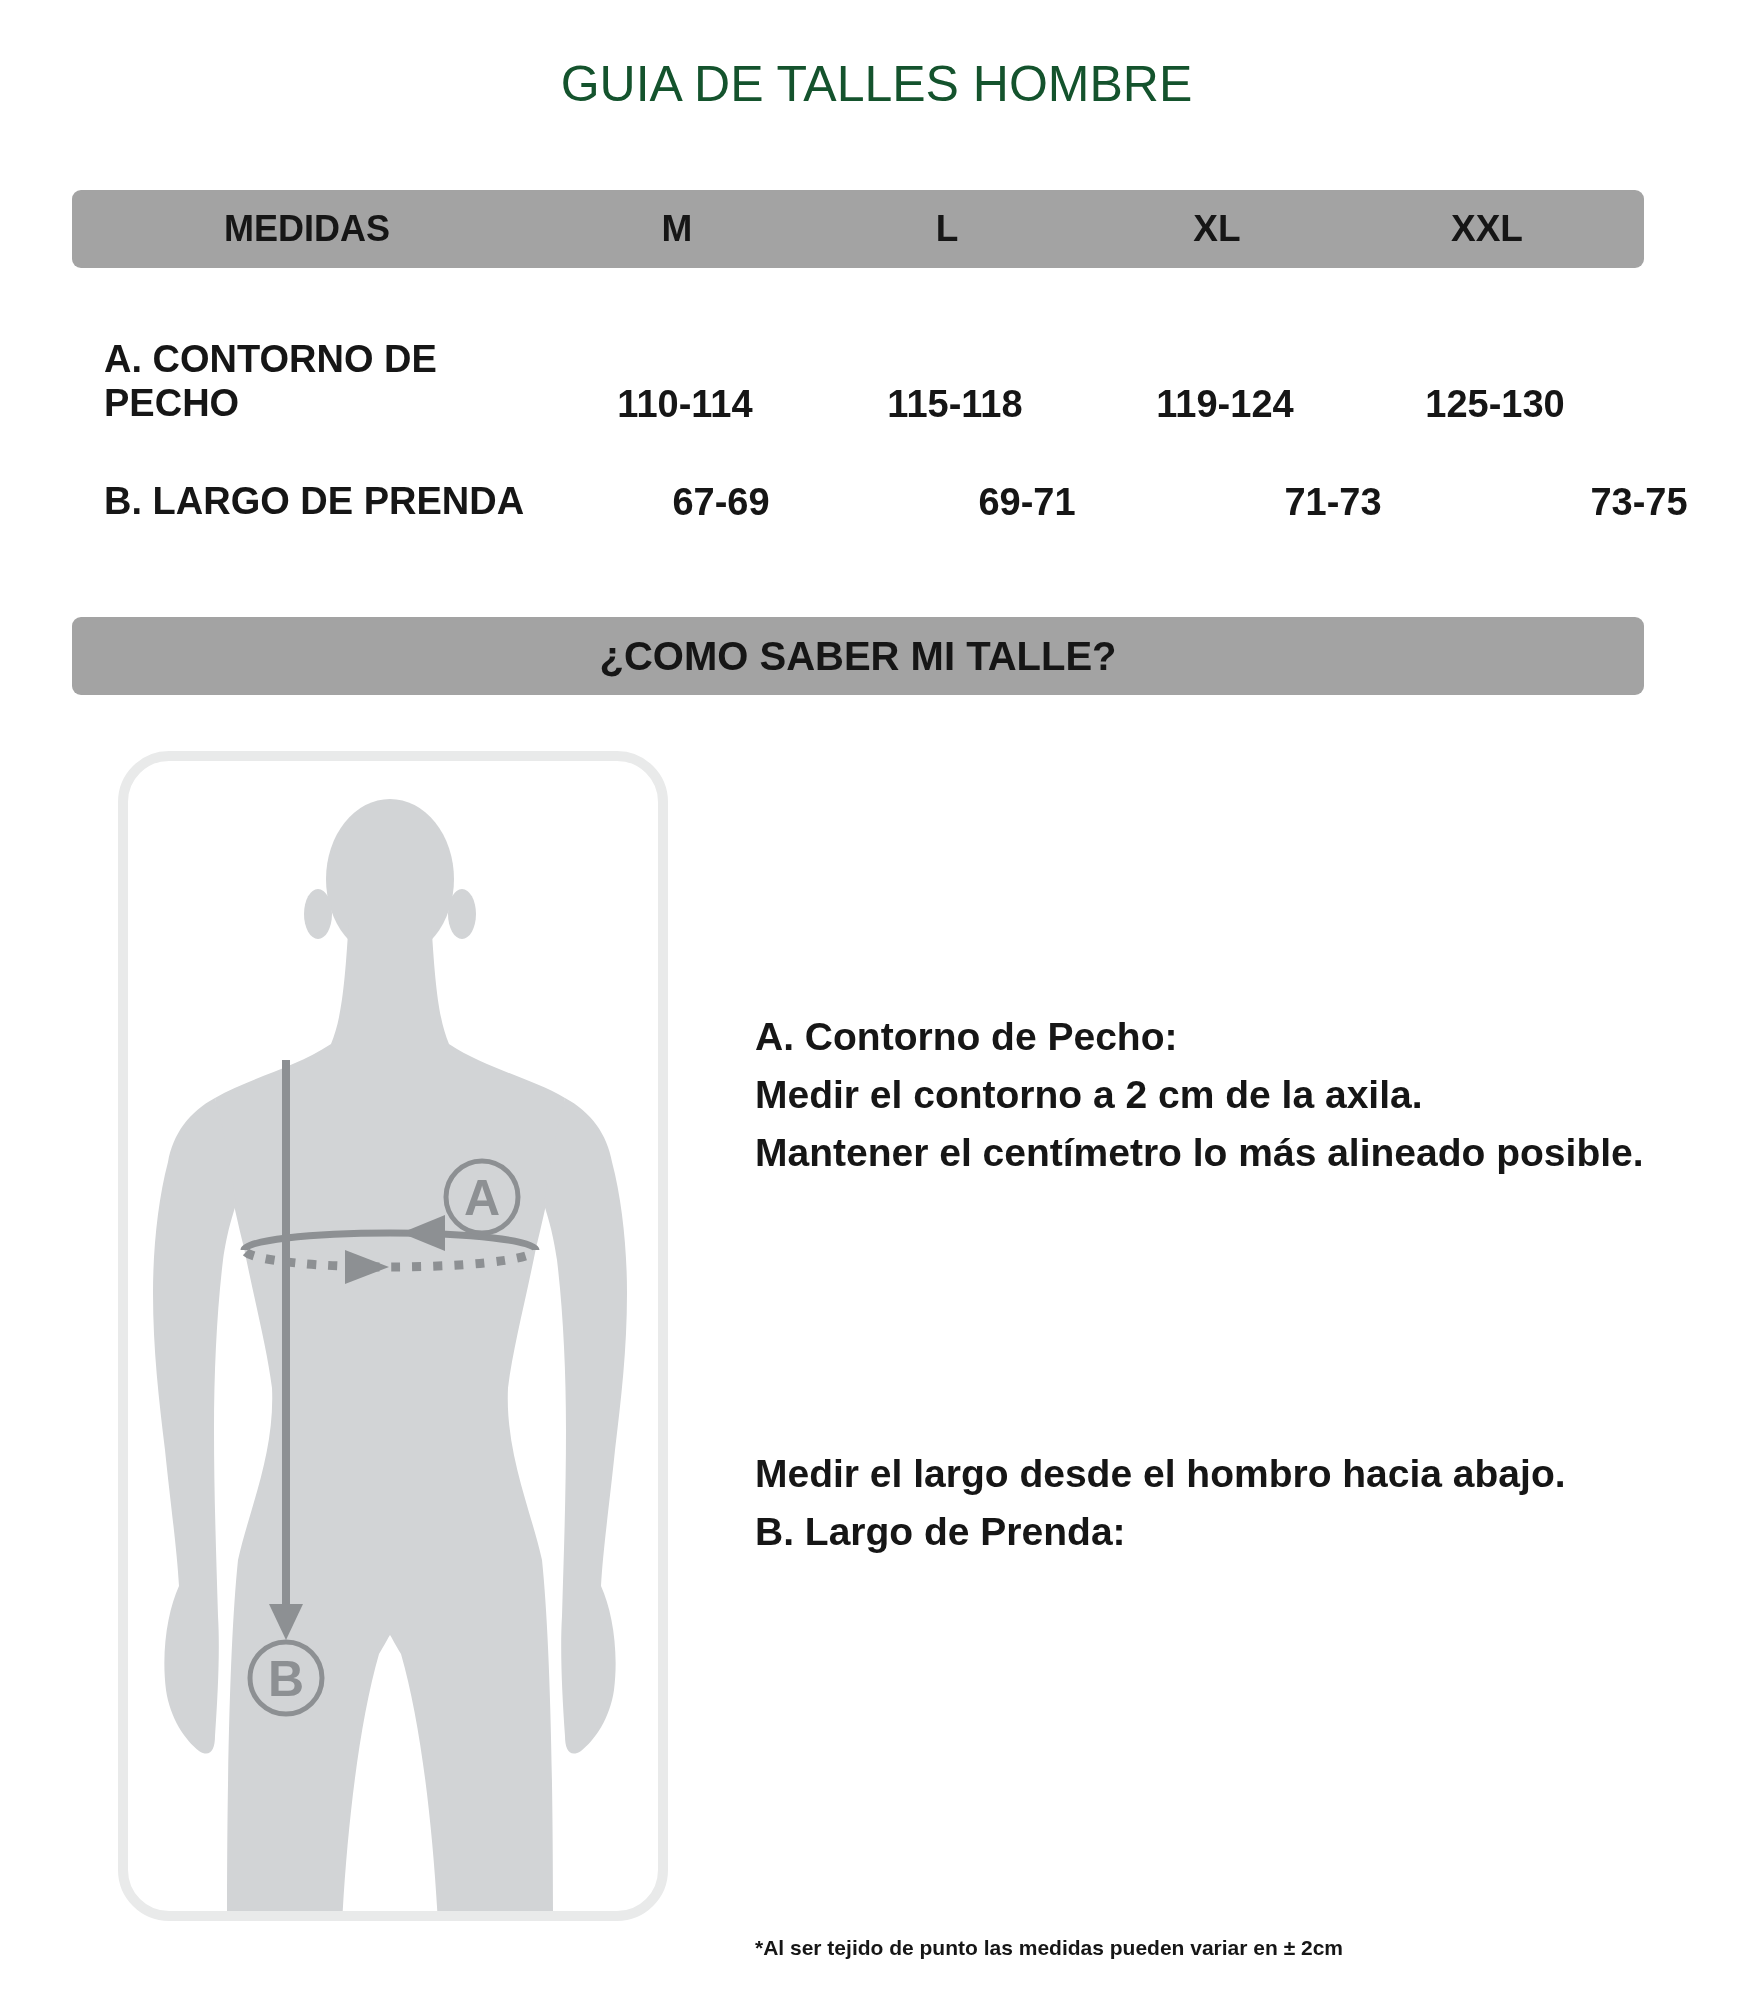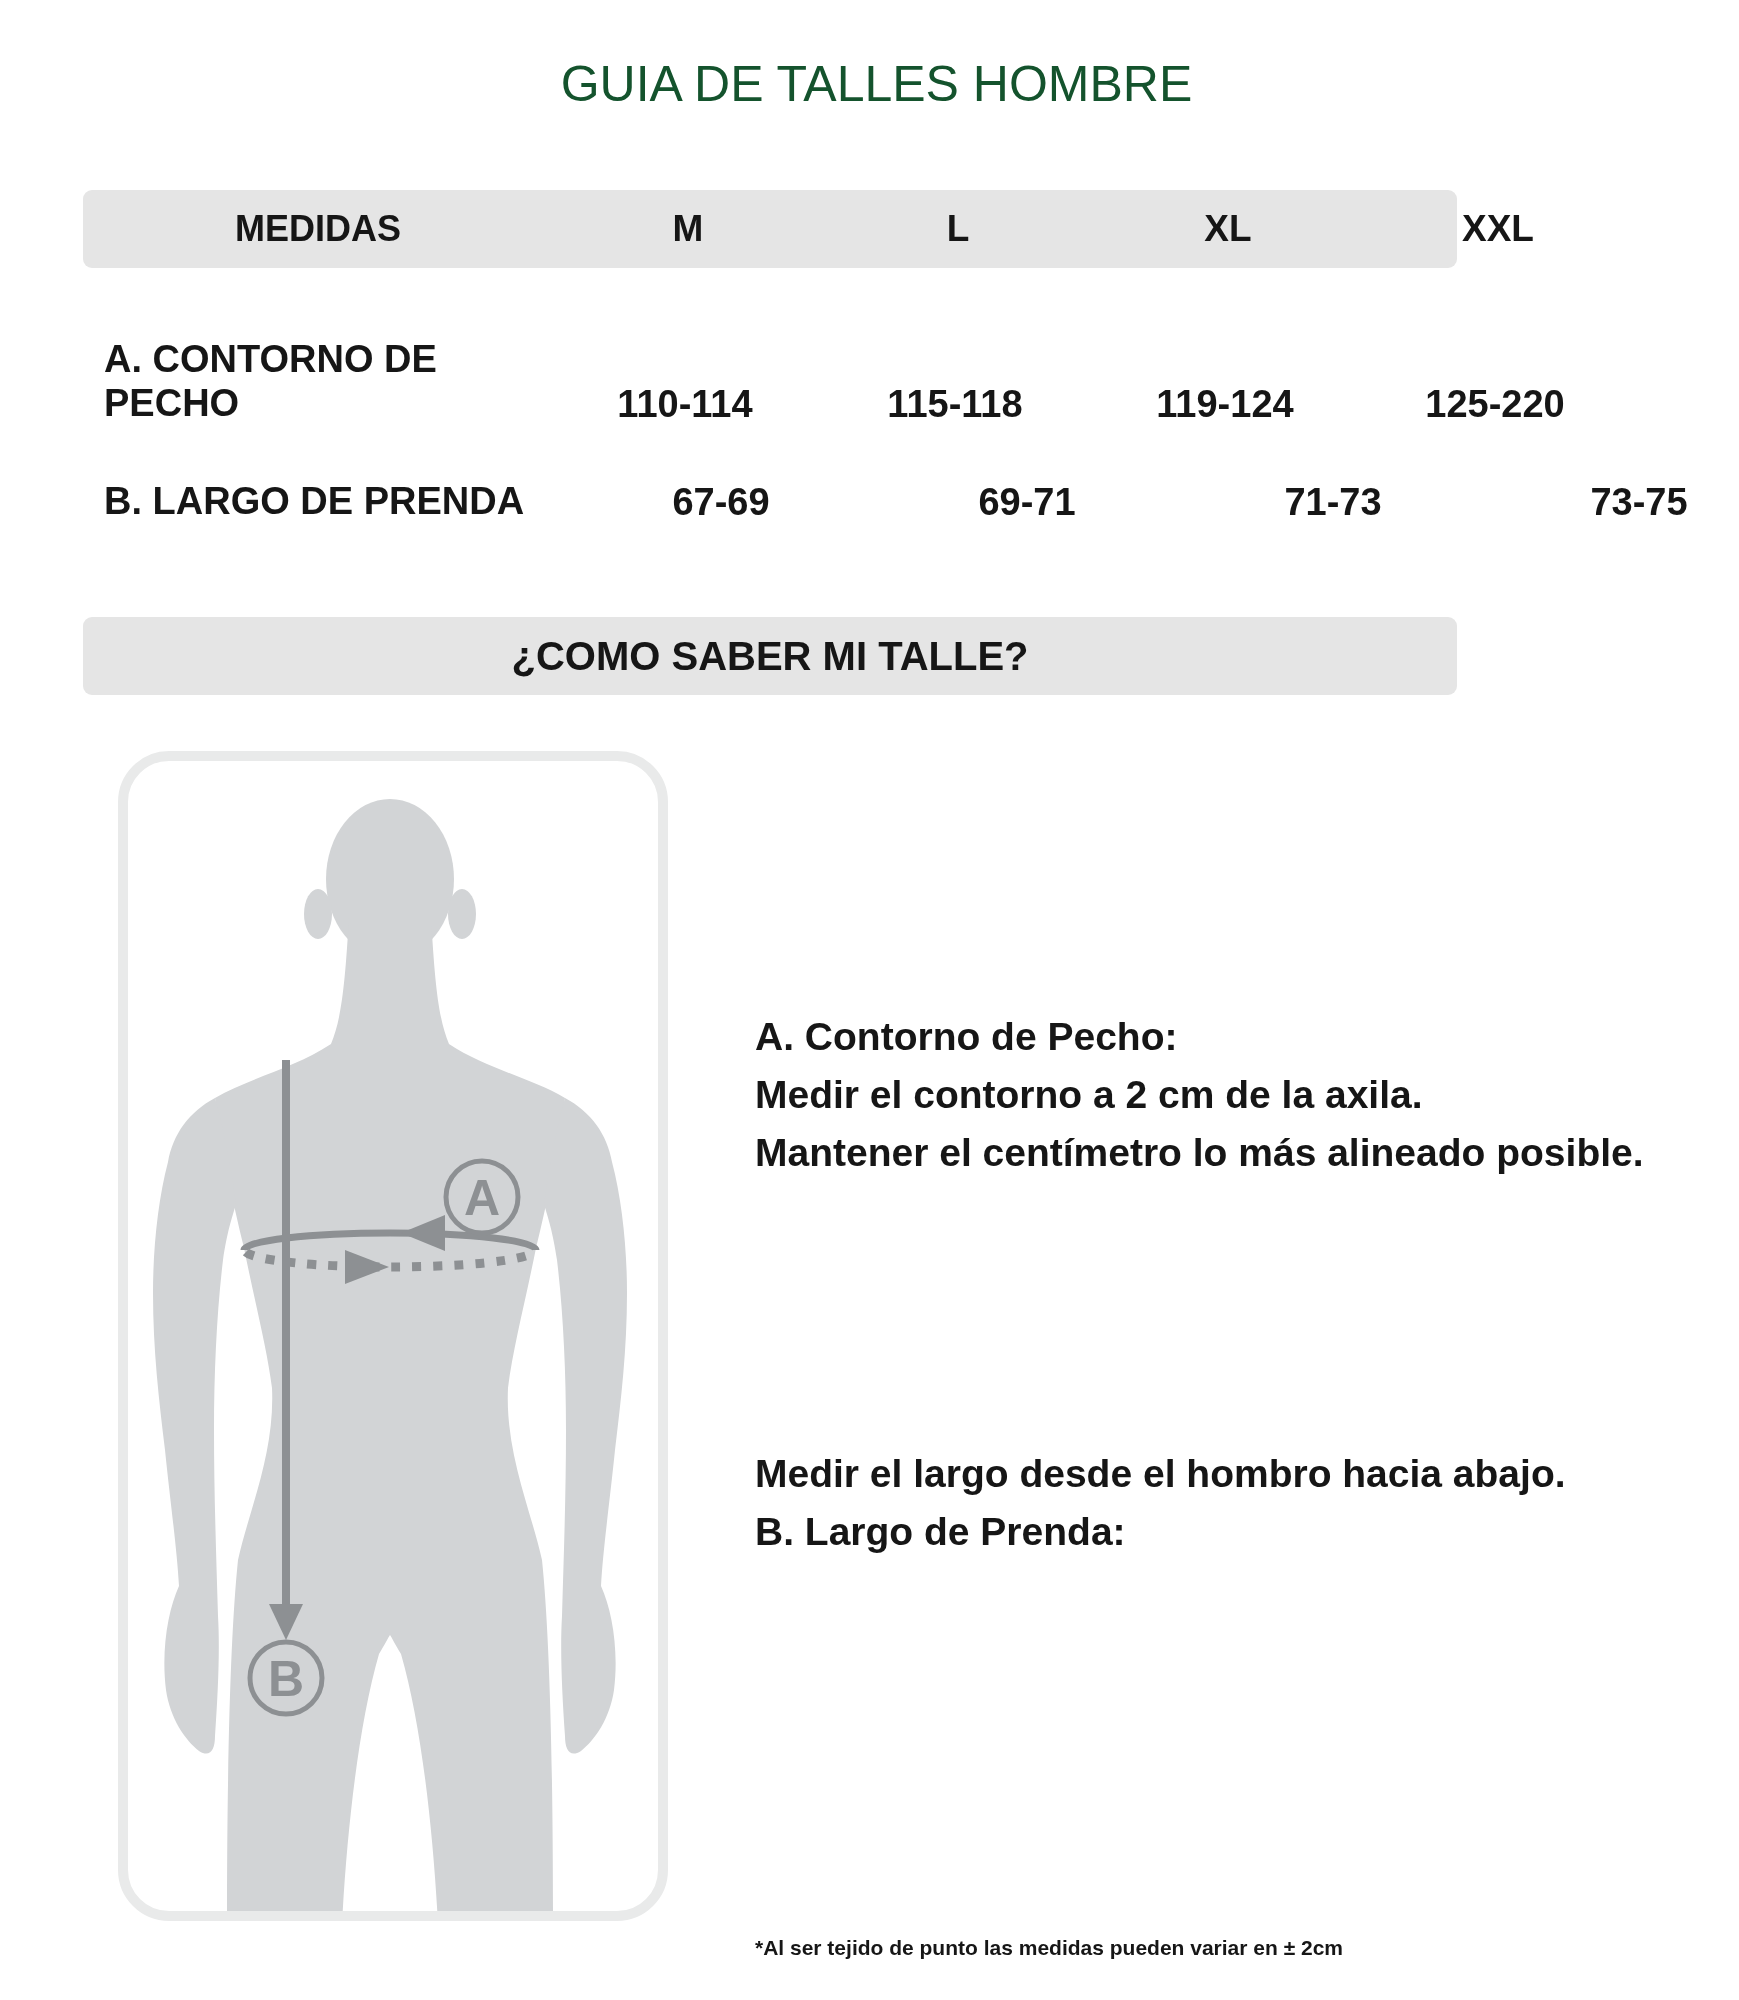--- a/index.html
+++ b/index.html
@@ -5,22 +5,22 @@
   html,body { margin:0; padding:0; background:#fff; }
   .page {
     position:relative; width:1739px; height:2000px; background:#ffffff;
     font-family:"Liberation Sans", sans-serif; color:#161616; overflow:hidden;
   }
   .title {
     position:absolute; top:48px; left:0; width:100%; margin:7px;
     text-align:center; font-size:50px; font-weight:400; letter-spacing:0px; color:#14532d;
   }
   .bar {
-    position:absolute; left:83px; width:1374px; height:78px;
-    background:#e5e5e5; border-radius:9px;
+    position:absolute; left:72px; width:1572px; height:78px;
+    background:#a3a3a3; border-radius:9px;
   }
   .header-bar { top:190px; display:grid; grid-template-columns:470px 270px 270px 270px 270px; align-items:center; }
   .banner { top:617px; display:flex; align-items:center; justify-content:center; }
   .banner-text { font-size:40px; font-weight:700; }
   .cell { text-align:center; font-size:37px; font-weight:700; line-height:1.1; }
   .trow {
     position:absolute; left:80px; width:1580px;
     display:grid; grid-template-columns:470px 270px 270px 270px 270px; align-items:end;
   }
   .row-a { top:338px; }
@@ -47,21 +47,21 @@
     <div class="cell">L</div>
     <div class="cell">XL</div>
     <div class="cell">XXL</div>
   </div>
 
   <div class="trow row-a">
     <div class="cell rlabel">A. CONTORNO DE PECHO</div>
     <div class="cell val">110-114</div>
     <div class="cell val">115-118</div>
     <div class="cell val">119-124</div>
-    <div class="cell val">125-220</div>
+    <div class="cell val">125-130</div>
   </div>
 
   <div class="trow row-b">
     <div class="cell rlabel">B. LARGO DE PRENDA</div>
     <div class="cell val">67-69</div>
     <div class="cell val">69-71</div>
     <div class="cell val">71-73</div>
     <div class="cell val">73-75</div>
   </div>
 

